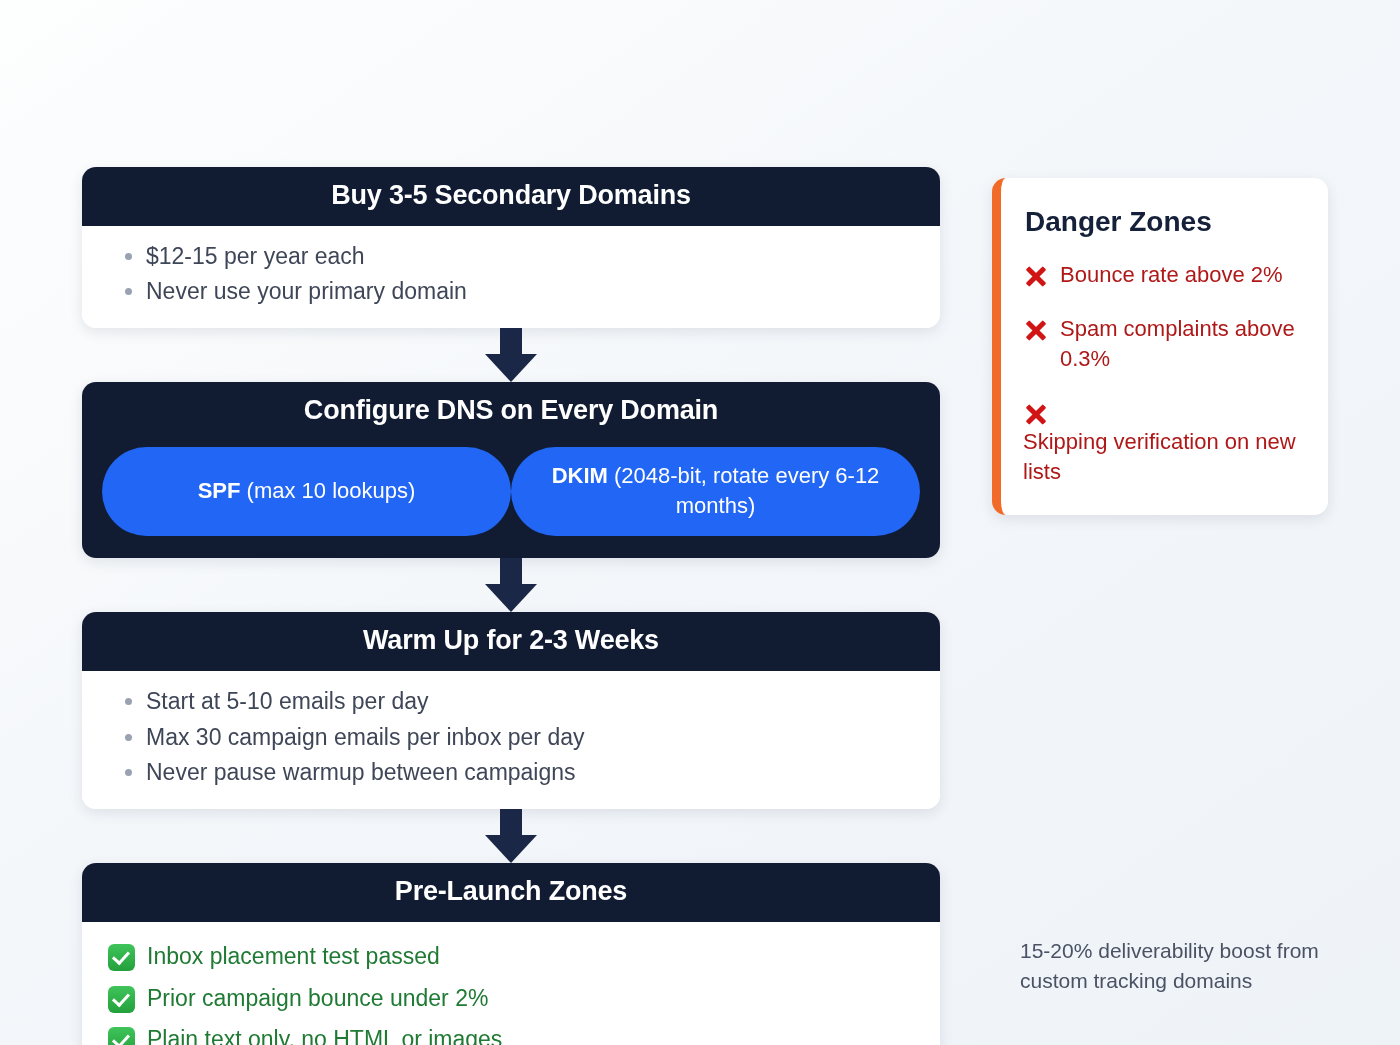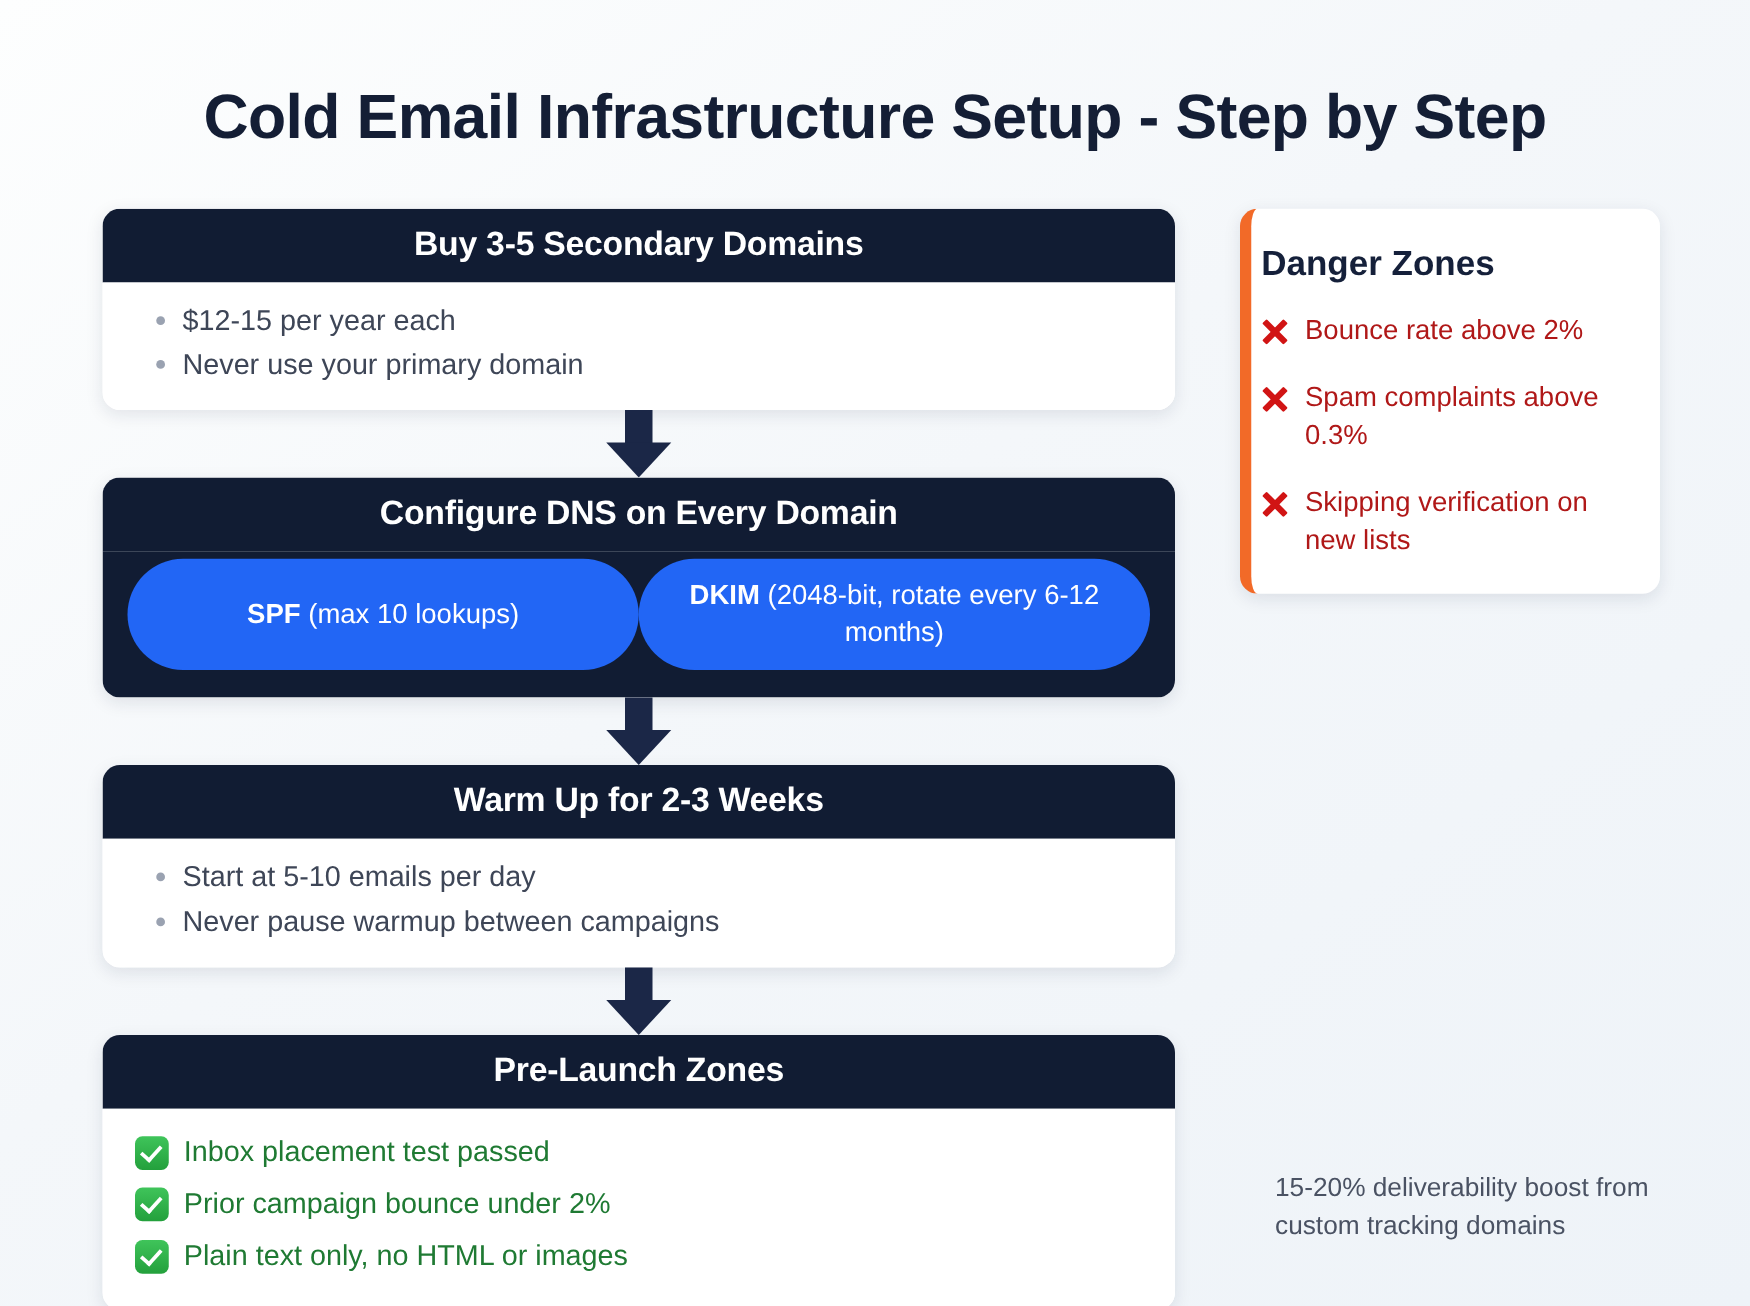--- a/index.html
+++ b/index.html
@@ -177,27 +177,27 @@
     height: 0;
     border-left: 26px solid transparent;
     border-right: 26px solid transparent;
     border-top: 28px solid #1b2747;
   }
 
   
   .danger-panel {
     position: absolute;
     left: 992px;
-    top: 167px;
+    top: 178px;
     width: 336px;
     background: #ffffff;
     border-left: 9px solid #f26a28;
     border-radius: 14px;
     box-shadow: 0 4px 14px rgba(15, 28, 54, 0.10);
-    padding: 28px 22px 26px 6px;
+    padding: 28px 22px 26px 22px;
     box-sizing: border-box;
   }
   .danger-title {
     font-size: 28px;
     font-weight: bold;
     color: #15203a;
     margin: 0 0 22px 2px;
   }
   .danger-list {
     list-style: none;
@@ -205,21 +205,21 @@
     padding: 0;
   }
   .danger-list li {
     display: flex;
     align-items: flex-start;
     font-size: 22px;
     color: #b01818;
     line-height: 1.36;
     margin: 0 0 24px 0;
   }
-  .danger-list li:last-child { margin-bottom: 2px; }
+  .danger-list li:last-child { margin-bottom: 2px; flex-direction: column; }
   .x-glyph {
     flex: 0 0 auto;
     width: 26px;
     height: 26px;
     margin-right: 11px;
     margin-top: 3px;
     position: relative;
   }
   .x-glyph:before, .x-glyph:after {
     content: "";
@@ -243,21 +243,20 @@
     font-size: 21px;
     line-height: 1.42;
     color: #4a5263;
   }
 </style>
 </head>
 <body>
 
 <div class="page">
 
-  <div class="title">Cold Email Infrastructure Setup - Step by Step</div>
 
   <div class="flow">
 
     <div class="step-card">
       <div class="step-header">Buy 3-5 Secondary Domains</div>
       <div class="step-body">
         <ul class="bullet-list">
           <li>$12-15 per year each</li>
           <li>Never use your primary domain</li>
         </ul>
@@ -288,20 +287,21 @@
     <div class="arrow">
       <div class="shaft"></div>
       <div class="head"></div>
     </div>
 
     <div class="step-card">
       <div class="step-header">Warm Up for 2-3 Weeks</div>
       <div class="step-body">
         <ul class="bullet-list">
           <li>Start at 5-10 emails per day</li>
+          <li>Max 30 campaign emails per inbox per day</li>
           <li>Never pause warmup between campaigns</li>
         </ul>
       </div>
     </div>
 
     <div class="arrow">
       <div class="shaft"></div>
       <div class="head"></div>
     </div>
 

